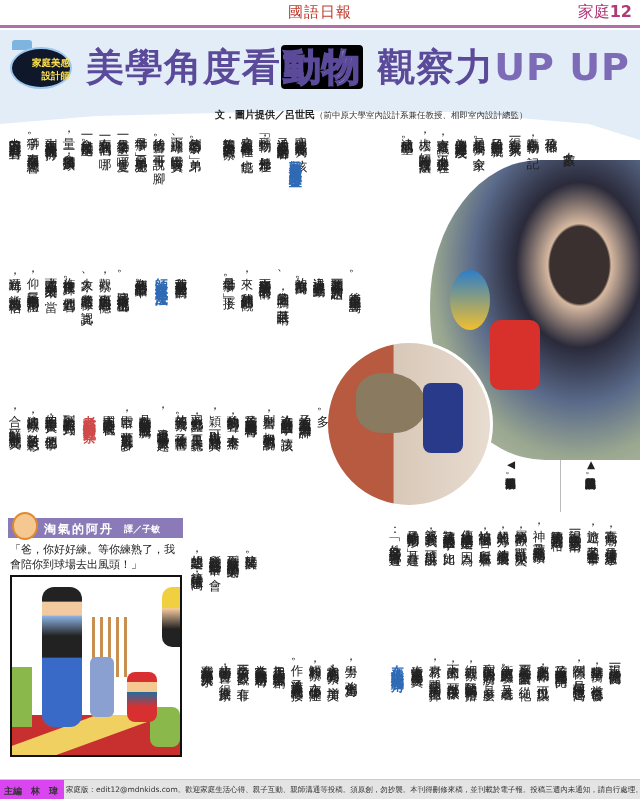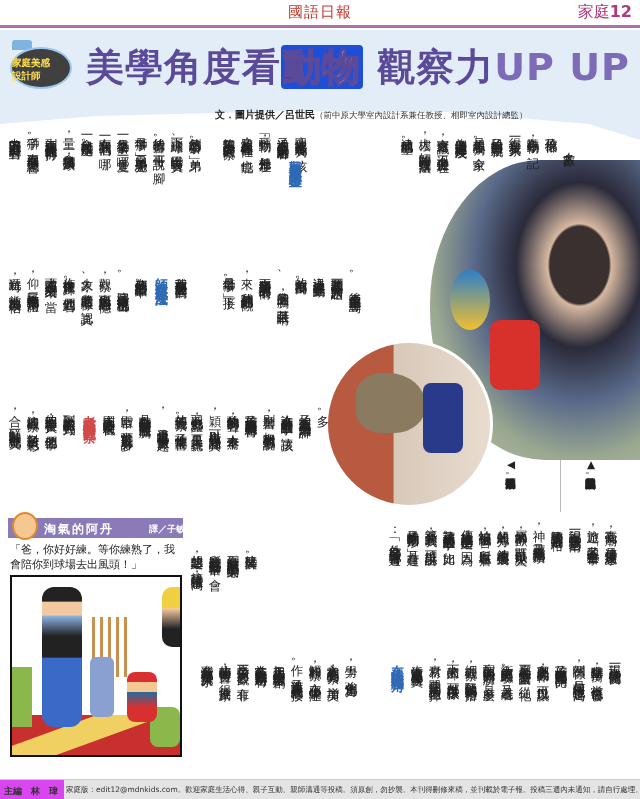--- a/index.html
+++ b/index.html
@@ -9,24 +9,24 @@
   .topbar { position: absolute; left: 0; top: 0; width: 640px; height: 24px; }
   .date { position: absolute; left: 8px; top: 7px; font: bold 10px "DejaVu Sans", sans-serif; color: #222; }
   .masthead { position: absolute; left: 288px; top: 3px; font: 15px "DejaVu Serif", serif; color: #c0392b; letter-spacing: 1px; }
   .section { position: absolute; right: 8px; top: 2px; font: 16px "DejaVu Sans", sans-serif; color: #b03a78; }
   .section b { font-size: 16px; font-weight: bold; }
   .rule { position: absolute; left: 0; top: 25px; width: 640px; height: 3px; background: #b070a8; }
 
   .banner { position: absolute; left: 0; top: 30px; width: 640px; height: 70px; background: #e3edf7; }
   .badge-house { position: absolute; left: 12px; top: 40px; width: 20px; height: 10px; background: #7db4e0; border-radius: 3px 3px 0 0; }
   .badge { position: absolute; left: 10px; top: 47px; width: 62px; height: 42px; border-radius: 50%;
-           background: #404040; border: 2px solid #9cc7ee; color: #ffe04d; text-align: left;
+           background: #0f172a; border: 2px solid #9cc7ee; color: #ffe04d; text-align: right;
            font: bold 9.5px "DejaVu Sans", sans-serif; line-height: 13px; padding-top: 7px; }
   .headline { position: absolute; left: 86px; top: 42px; font: bold 38px "DejaVu Sans", sans-serif; color: #5b4a9a; letter-spacing: 1px; white-space: nowrap; }
-  .headline .hl { color: #e3edf7; -webkit-text-stroke: 1.5px #5b4a9a; background: #1d4ed8; padding: 0 2px; border-radius: 4px; color: #fff; }
+  .headline .hl { color: #e3edf7; -webkit-text-stroke: 1.5px #5b4a9a; background: #000000; padding: 0 2px; border-radius: 4px; color: #fff; }
   .headline .up { color: #7d6bb8; }
 
   .bluewave { position: absolute; left: 0; top: 100px; width: 640px; height: 40px;
               background: #e3edf7; clip-path: polygon(0 0, 100% 0, 100% 100%, 92% 60%, 70% 30%, 45% 28%, 15% 40%, 0 60%); }
 
   .byline { position: absolute; left: 215px; top: 108px; font: bold 10px "DejaVu Sans", sans-serif; color: #222; white-space: nowrap; }
   .byline small { font-weight: normal; font-size: 8.5px; color: #333; }
 
   .vcols { position: absolute; display: flex; flex-direction: row-reverse; gap: 4px; }
   .vcol { writing-mode: vertical-rl; font: 12.5px "DejaVu Serif", serif; line-height: 14px; color: #222; letter-spacing: 1px; white-space: nowrap; overflow: hidden; }
@@ -41,21 +41,21 @@
                   background: linear-gradient(90deg,#b85a40 0%,#b85a40 40%,#d8c8b8 41%,#e8dcd0 100%); border: 3px solid #fff; }
   .photo-circle .dragon { position: absolute; left: 28px; top: 30px; width: 70px; height: 60px; background: #8a7a60; border-radius: 40% 60% 50% 40%; }
   .photo-circle .boy { position: absolute; left: 95px; top: 40px; width: 40px; height: 70px; background: #2a3a8a; border-radius: 8px; }
 
   .caption { position: absolute; top: 458px; writing-mode: vertical-rl; font: 10.5px "DejaVu Sans", sans-serif; line-height: 12px; color: #222; height: 60px; }
   .capdiv { position: absolute; left: 560px; top: 460px; width: 1px; height: 52px; background: #bbb; }
 
   .comic-head { position: absolute; left: 8px; top: 518px; width: 175px; height: 20px; background: #8a7ab8; }
   .comic-face { position: absolute; left: 12px; top: 512px; width: 26px; height: 28px; border-radius: 50%; background: #f4c890; border: 2px solid #e08a30; }
   .comic-title { position: absolute; left: 44px; top: 521px; font: bold 12px "DejaVu Sans", sans-serif; color: #fff; letter-spacing: 2px; }
-  .comic-credit { position: absolute; left: 149px; top: 523px; font: bold 9px "DejaVu Sans", sans-serif; color: #fff; }
+  .comic-credit { position: absolute; left: 124px; top: 523px; font: bold 9px "DejaVu Sans", sans-serif; color: #fff; }
   .comic-text { position: absolute; left: 10px; top: 542px; width: 175px; font: 11px "DejaVu Sans", sans-serif; line-height: 15px; color: #222; }
   .comic-panel { position: absolute; left: 10px; top: 575px; width: 172px; height: 182px; border: 2px solid #111; background: #fff; overflow: hidden; }
   .c-floor { position: absolute; left: 0; bottom: 0; width: 100%; height: 40px; background: linear-gradient(160deg,#c83030 0%,#c83030 30%,#f0d060 31%,#f0d060 55%,#c83030 56%); }
   .c-dad { position: absolute; left: 30px; top: 10px; width: 40px; height: 140px; background: linear-gradient(180deg,#222 0%,#222 10%,#f3c9a0 11%,#f3c9a0 20%,#8ab0e0 21%,#222 35%,#222 50%,#3a6ac8 51%); border-radius: 12px; }
   .c-bag { position: absolute; left: 78px; top: 80px; width: 24px; height: 60px; background: #8aa0d0; border-radius: 6px; }
   .c-kid { position: absolute; left: 115px; top: 95px; width: 30px; height: 50px; background: linear-gradient(180deg,#d83030 0%,#d83030 20%,#f4c890 21%,#f4c890 40%,#2a6a9a 41%,#d83030 70%); border-radius: 8px; }
   .c-mom { position: absolute; left: 150px; top: 10px; width: 30px; height: 60px; background: linear-gradient(180deg,#f0d040 0%,#f0d040 35%,#f3c9a0 36%,#222 70%); border-radius: 10px; }
   .c-stairs { position: absolute; left: 80px; top: 40px; width: 40px; height: 60px; background: repeating-linear-gradient(90deg,#c89050 0 3px,#fff 3px 8px); }
   .c-sofa-l { position: absolute; left: 0; top: 90px; width: 20px; height: 60px; background: #8ab84a; }
   .c-sofa-r { position: absolute; right: 0; top: 130px; width: 30px; height: 40px; background: #8ab84a; border-radius: 8px; }

